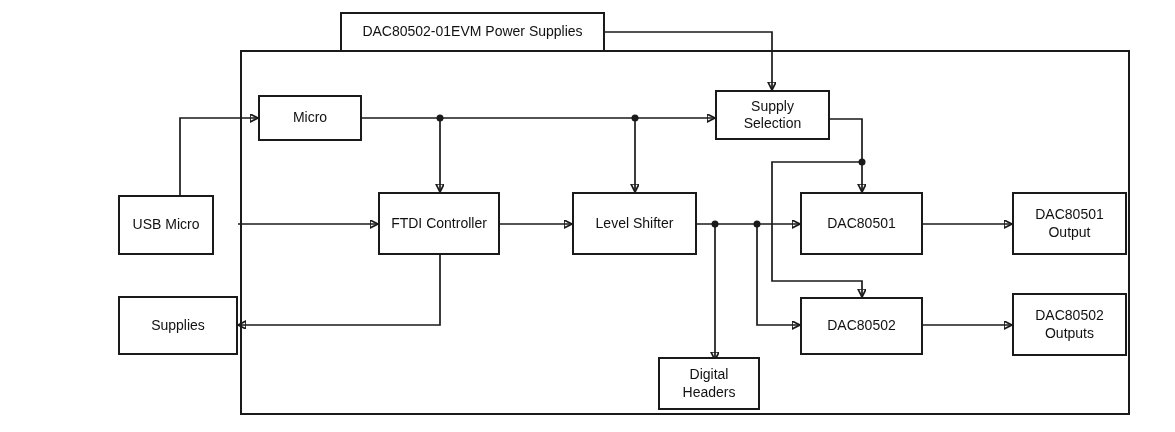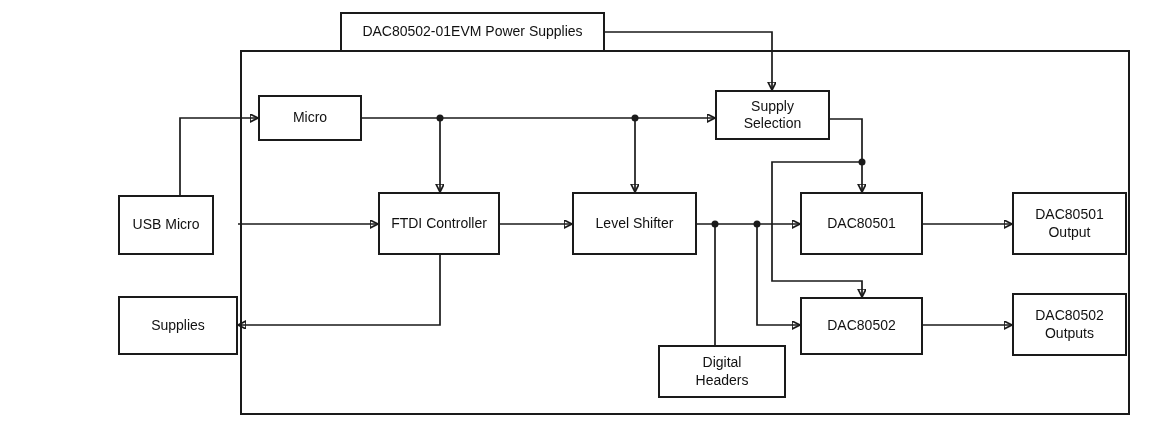--- a/index.html
+++ b/index.html
@@ -112,16 +112,16 @@
   <div class="node" style="left:800px;  top:192px; width:123px; height:63px">DAC80501</div>
 
   <div class="node" style="left:1012px; top:192px; width:115px; height:63px">DAC80501
 Output</div>
 
   <div class="node" style="left:800px;  top:297px; width:123px; height:58px">DAC80502</div>
 
   <div class="node" style="left:1012px; top:293px; width:115px; height:63px">DAC80502
 Outputs</div>
 
-  <div class="node" style="left:658px;  top:345px; width:128px; height:53px">Digital
+  <div class="node" style="left:658px;  top:357px; width:102px; height:53px">Digital
 Headers</div>
 
 </div>
 
 </body></html>

